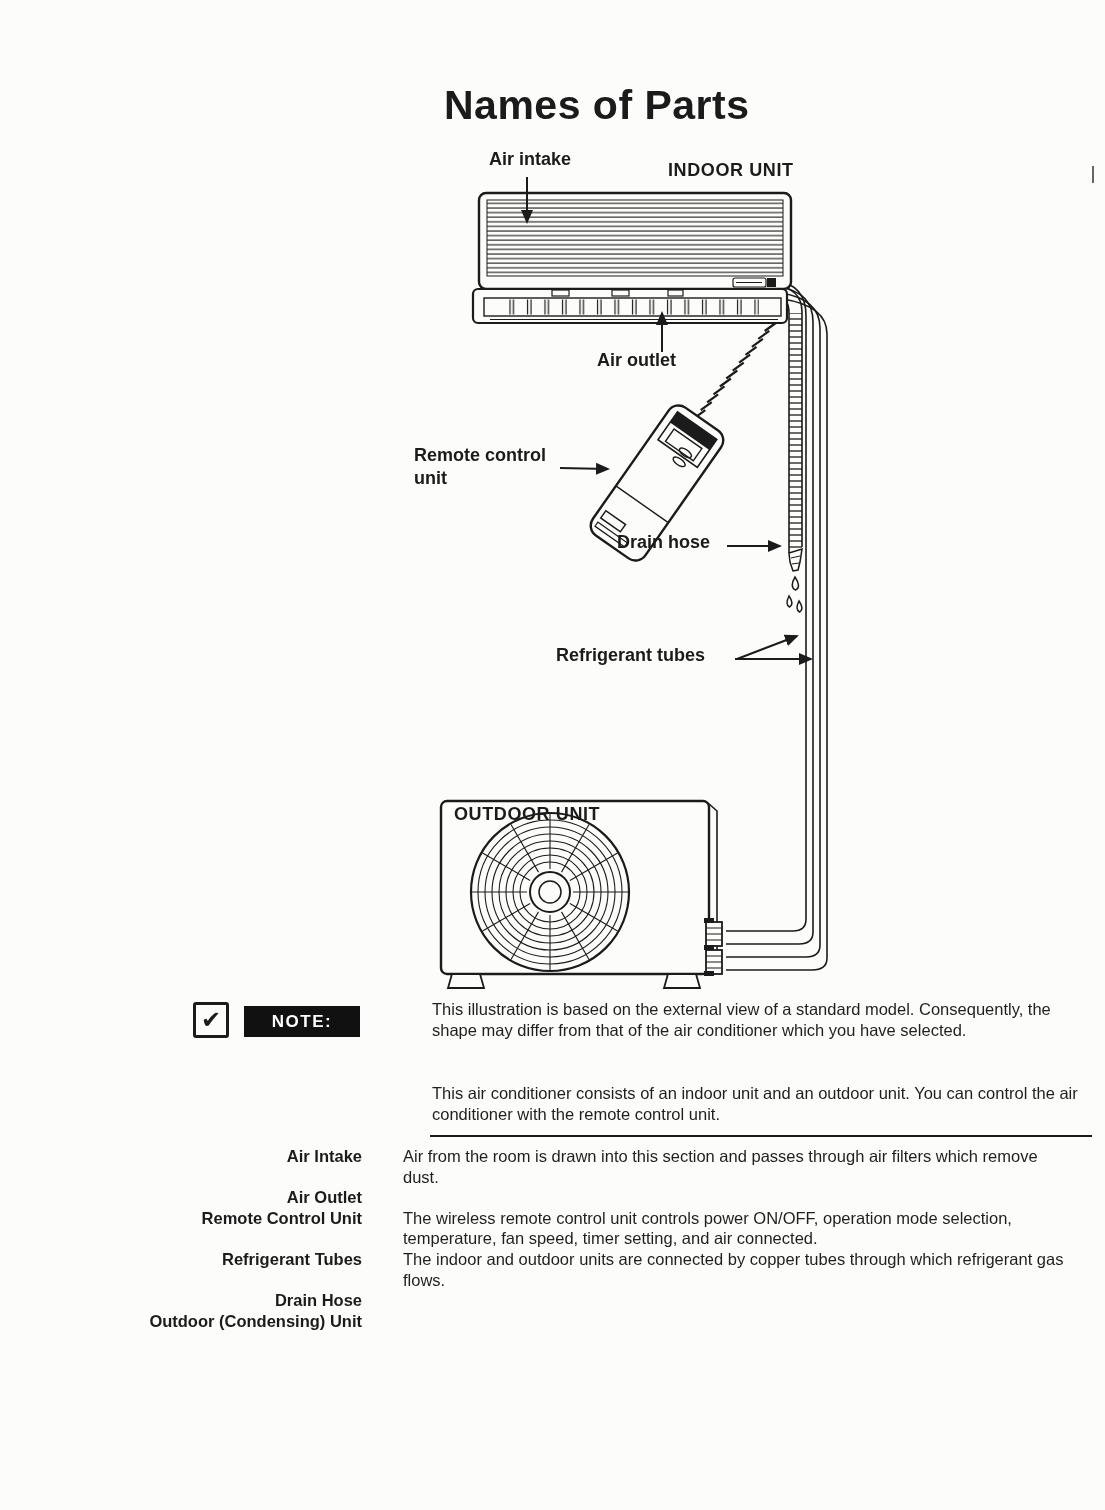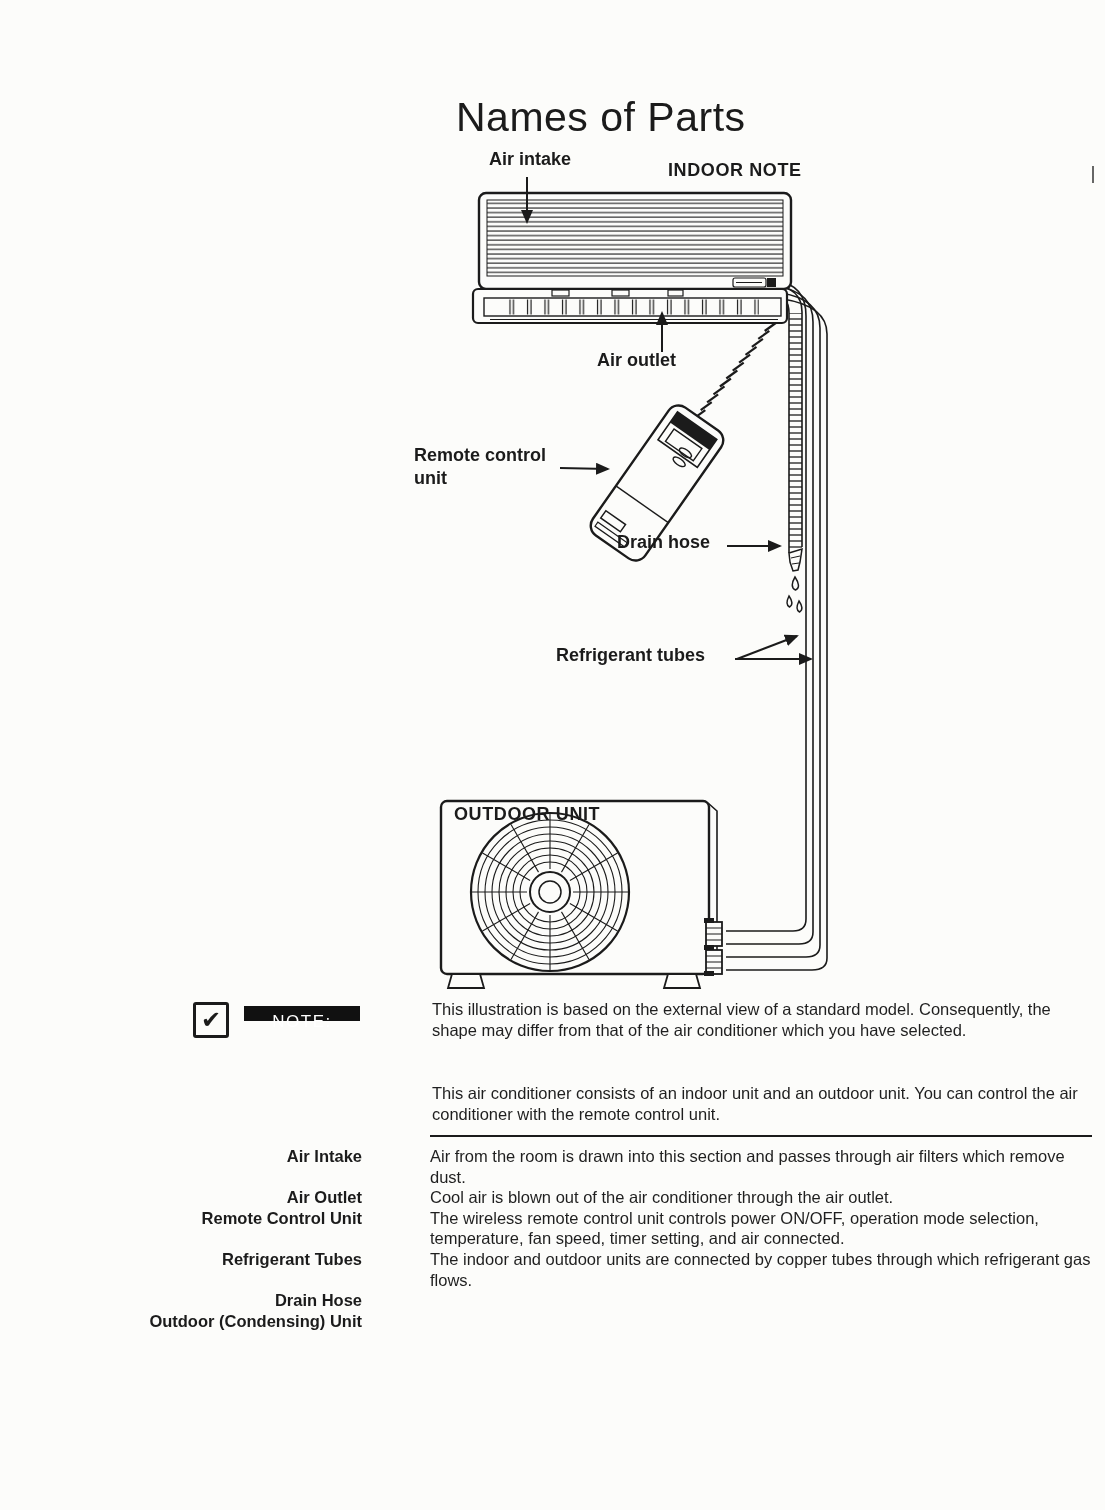--- a/index.html
+++ b/index.html
@@ -20,41 +20,41 @@
   }
   .lbl.caps{letter-spacing:.6px;}
   .lbl.wrap{white-space:normal;width:152px;line-height:1.28;}
   .note-check{
     position:absolute;left:193px;top:1002px;width:36px;height:36px;
     border:3px solid #1b1b1b;border-radius:3px;box-sizing:border-box;
     text-align:center;line-height:30px;font-size:24px;font-weight:bold;
     font-family:"DejaVu Sans",sans-serif;
   }
   .note-badge{
-    position:absolute;left:244px;top:1006px;width:116px;height:15px;
-    background:#111;color:#fff;font-weight:normal;font-size:17px;
+    position:absolute;left:244px;top:1006px;width:116px;height:31px;
+    background:#111;color:#fff;font-weight:bold;font-size:17px;
     text-align:center;line-height:31px;letter-spacing:1.5px;
   }
   .note-par{
     position:absolute;left:432px;width:664px;
     font-size:16.5px;line-height:21px;color:#1f1f1f;
   }
   .rule{
     position:absolute;left:430px;top:1135px;width:662px;height:0;
     border-top:2px solid #1b1b1b;
   }
   .edge-tick{position:absolute;left:1092px;top:166px;width:2px;height:17px;background:#666;}
   .parts{position:absolute;left:85px;top:1146px;width:1007px;}
   .prow{display:flex;align-items:flex-start;}
   .pname{
     width:277px;text-align:right;font-weight:bold;
     font-size:16.5px;line-height:20.6px;flex:none;
   }
   .pdesc{
-    width:662px;margin-left:68px;font-size:16.5px;line-height:20.6px;
+    width:662px;margin-left:41px;font-size:16.5px;line-height:20.6px;
     color:#1f1f1f;flex:none;
   }
 </style>
 </head>
 <body>
 
 <svg id="diagram-svg" width="1105" height="1510" viewBox="0 0 1105 1510">
   <defs>
     <pattern id="grille" width="8" height="4.6" patternUnits="userSpaceOnUse">
       <line x1="0" y1="1" x2="8" y2="1" stroke="#1b1b1b" stroke-width="1.1"></line>
@@ -183,24 +183,24 @@
   <g stroke="#1b1b1b" stroke-width="2" fill="none">
     <line x1="527" y1="177" x2="527" y2="222" marker-end="url(#arrow)"></line>
     <line x1="662" y1="352" x2="662" y2="313" marker-end="url(#arrow)"></line>
     <line x1="560" y1="468" x2="608" y2="469" marker-end="url(#arrow)"></line>
     <line x1="727" y1="546" x2="780" y2="546" marker-end="url(#arrow)"></line>
     <line x1="737" y1="659" x2="797" y2="636" marker-end="url(#arrow)"></line>
     <line x1="735" y1="659" x2="811" y2="659" marker-end="url(#arrow)"></line>
   </g>
 </svg>
 
-<h1 class="page-title" style="margin:12px;font-weight:400;">Names of Parts</h1>
+<h1 class="page-title" style="margin:0;font-weight:700;">Names of Parts</h1>
 
 <div class="lbl" style="left:489px;top:149px;">Air intake</div>
-<div class="lbl caps" style="left:668px;top:160px;">INDOOR NOTE</div>
+<div class="lbl caps" style="left:668px;top:160px;">INDOOR UNIT</div>
 <div class="lbl" style="left:597px;top:350px;">Air outlet</div>
 <div class="lbl wrap" style="left:414px;top:444px;">Remote control unit</div>
 <div class="lbl" style="left:617px;top:532px;">Drain hose</div>
 <div class="lbl" style="left:556px;top:645px;">Refrigerant tubes</div>
 <div class="lbl caps" style="left:454px;top:804px;">OUTDOOR UNIT</div>
 
 <div class="note-check">
   <span>✔</span>
 </div>
 <div class="note-badge">NOTE:</div>
@@ -211,21 +211,20 @@
 <div class="rule"></div>
 <div class="edge-tick"></div>
 
 <div class="parts">
   <div class="prow">
     <div class="pname">Air Intake</div>
     <div class="pdesc">Air from the room is drawn into this section and passes through air filters which remove dust.</div>
   </div>
   <div class="prow">
     <div class="pname">Air Outlet</div>
-    <div class="pdesc">Cool air is blown out of the air conditioner through the air outlet.</div>
   </div>
   <div class="prow">
     <div class="pname">Remote Control Unit</div>
     <div class="pdesc">The wireless remote control unit controls power ON/OFF, operation mode selection, temperature, fan speed, timer setting, and air connected.</div>
   </div>
   <div class="prow">
     <div class="pname">Refrigerant Tubes</div>
     <div class="pdesc">The indoor and outdoor units are connected by copper tubes through which refrigerant gas flows.</div>
   </div>
   <div class="prow">

